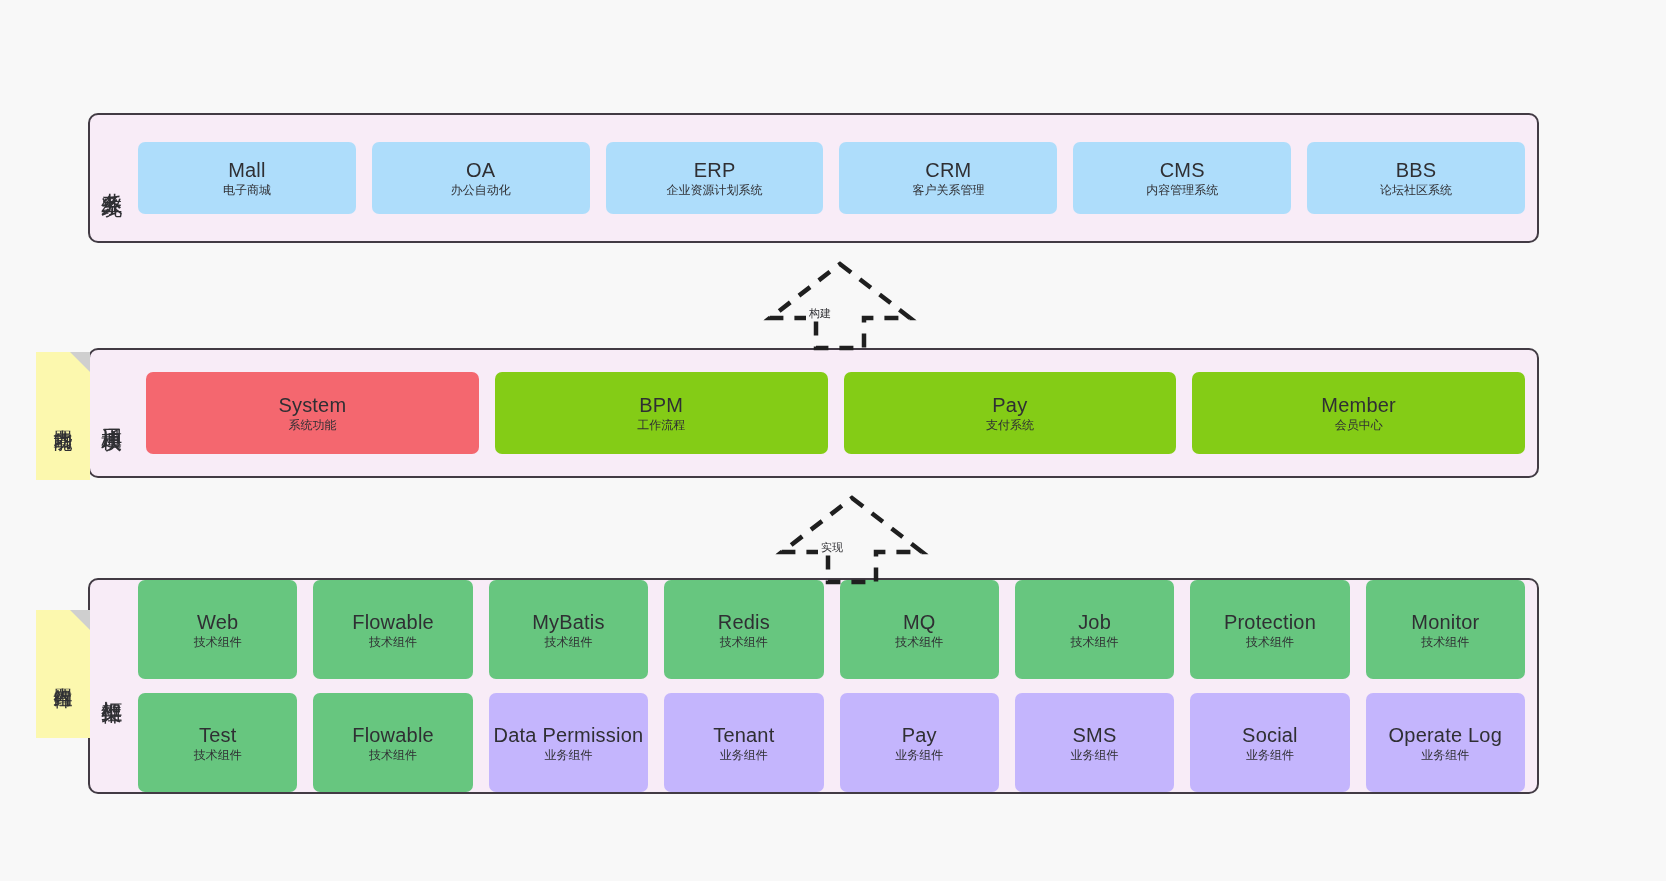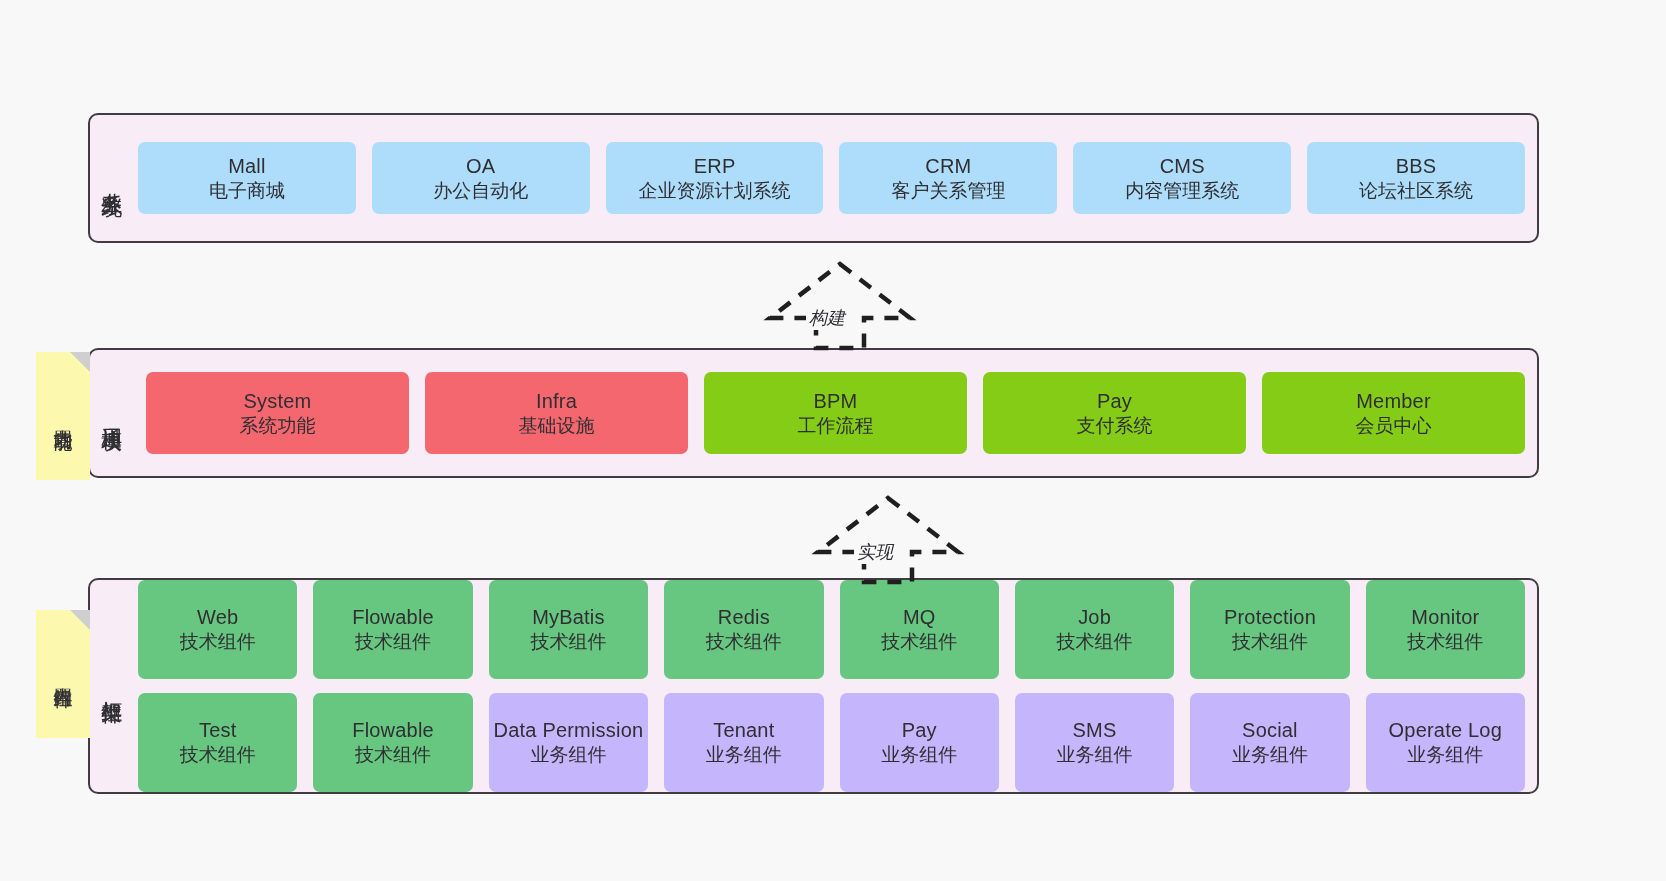--- a/index.html
+++ b/index.html
@@ -70,21 +70,21 @@
     line-height: 1.25;
     padding: 6px 4px;
     box-sizing: border-box;
     user-select: none;
   }
   .card .c-name {
     font-size: 20px;
     letter-spacing: .2px;
   }
   .card .c-sub {
-    font-size: 19px;
+    font-size: 12px;
   }
 
   
   .c-blue       { background: #aeddfb; }
   .c-red        { background: #f4676f; }
   .c-pink       { background: #84cc16; }
   .c-green      { background: #67c67f; }
   .c-greenlight { background: #c4b5fd; }
 
   
@@ -125,30 +125,29 @@
   #sticky-framework { left: 36px; top: 610px; height: 128px; }
 
   
   .uml-arrow {
     position: absolute;
     z-index: 2;
   }
   .uml-arrow svg { display: block; overflow: visible; }
   .uml-label {
     position: absolute;
-    font-size: 18px;
+    font-size: 11px;
     color: #2f2f33;
     background: #f8f8f8;
     padding: 0 3px;
     user-select: none;
     white-space: nowrap;
-    font-style: italic;
   }
   #arrow-build   { left: 760px; top: 258px; }
-  #arrow-realize { left: 808px; top: 492px; }
+  #arrow-realize { left: 772px; top: 492px; }
 </style>
 </head>
 <body>
 
 <div id="canvas">
 
   <div class="layer" id="layer-business">
     <div class="layer-title">业务系统</div>
     <div class="layer-body">
       <div class="row">
@@ -191,24 +190,20 @@
     <span>内置功能</span>
   </div>
   <div class="layer" id="layer-modules">
     <div class="layer-title">通用模块</div>
     <div class="layer-body">
       <div class="row">
         <div class="card c-red">
           <div class="c-name">System</div>
           <div class="c-sub">系统功能</div>
         </div>
-        <div class="card c-red">
-          <div class="c-name">Infra</div>
-          <div class="c-sub">基础设施</div>
-        </div>
         <div class="card c-pink">
           <div class="c-name">BPM</div>
           <div class="c-sub">工作流程</div>
         </div>
         <div class="card c-pink">
           <div class="c-name">Pay</div>
           <div class="c-sub">支付系统</div>
         </div>
         <div class="card c-pink">
           <div class="c-name">Member</div>

